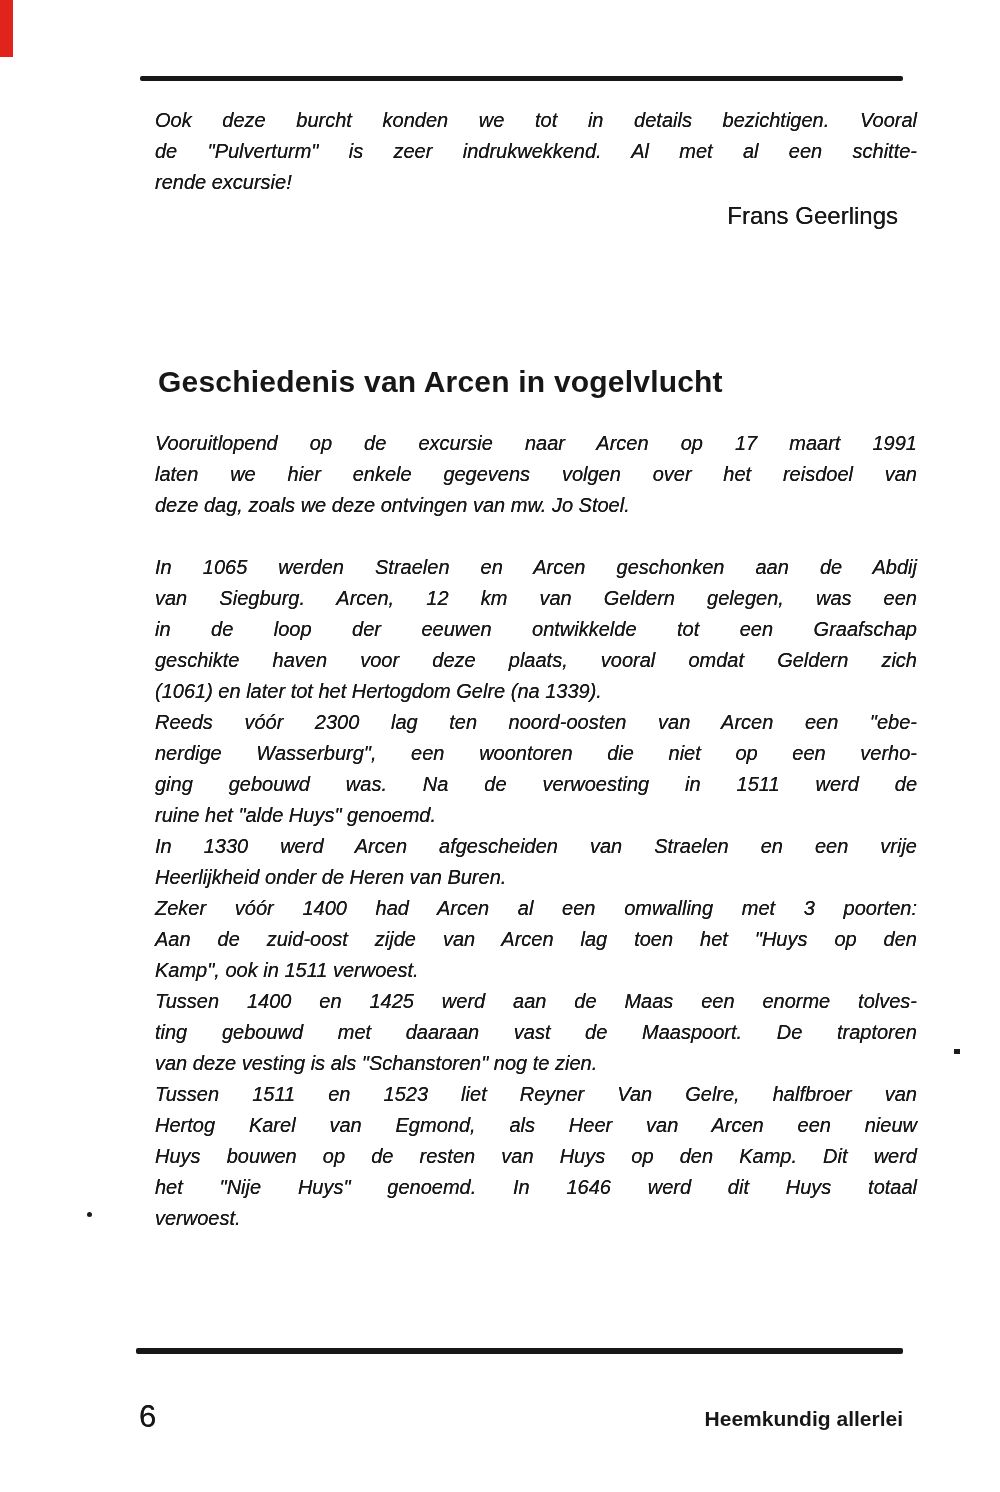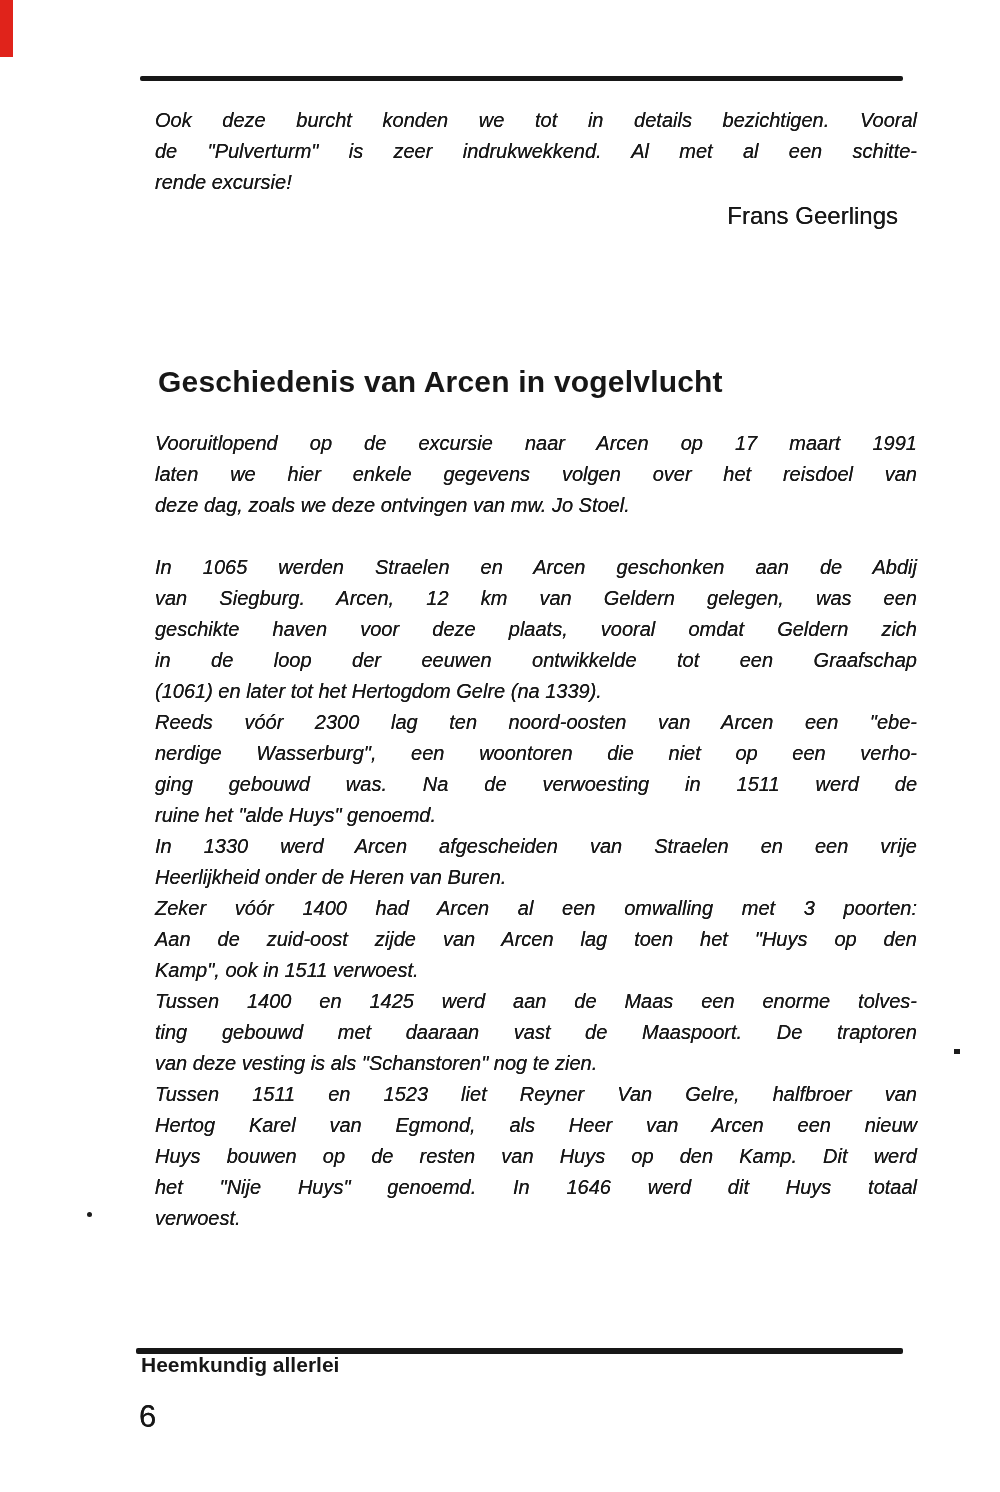--- a/index.html
+++ b/index.html
@@ -35,22 +35,22 @@
     letter-spacing:0.2px;
   }
   .lead-block{top:428px;}
   .body-block{top:552px;}
   .pagenum{
     position:absolute;left:139px;top:1399px;
     font-size:31px;line-height:36px;
     text-shadow:0 0 0.6px currentColor;
   }
   .footer-title{
-    position:absolute;left:141px;width:762px;top:1353px;
-    font-size:21px;line-height:24px;font-weight:bold;text-align:left;
+    position:absolute;left:141px;width:762px;top:1407px;
+    font-size:21px;line-height:24px;font-weight:bold;text-align:right;
   }
   .red-bar{position:absolute;left:0;top:0;width:13px;height:57px;background:var(--red-scan-mark,#e0231b);}
   .speck{position:absolute;background:#1c1c1c;}
   .speck-right{left:954px;top:1049px;width:6px;height:5px;}
   .speck-left{left:87px;top:1212px;width:5px;height:5px;border-radius:50%;}
 </style>
 </head>
 <body>
 
 <div class="page">
@@ -70,22 +70,22 @@
 
   <div class="textblock lead-block">
       <div class="line">Vooruitlopend op de excursie naar Arcen op 17 maart 1991</div>
       <div class="line">laten we hier enkele gegevens volgen over het reisdoel van</div>
       <div class="line last">deze dag, zoals we deze ontvingen van mw. Jo Stoel.</div>
     </div>
 
   <div class="textblock body-block">
       <div class="line">In 1065 werden Straelen en Arcen geschonken aan de Abdij</div>
       <div class="line">van Siegburg. Arcen, 12 km van Geldern gelegen, was een</div>
+      <div class="line">in de loop der eeuwen ontwikkelde tot een Graafschap</div>
       <div class="line">geschikte haven voor deze plaats, vooral omdat Geldern zich</div>
-      <div class="line">in de loop der eeuwen ontwikkelde tot een Graafschap</div>
       <div class="line last">(1061) en later tot het Hertogdom Gelre (na 1339).</div>
       <div class="line">Reeds vóór 2300 lag ten noord-oosten van Arcen een "ebe-</div>
       <div class="line">nerdige Wasserburg", een woontoren die niet op een verho-</div>
       <div class="line">ging gebouwd was. Na de verwoesting in 1511 werd de</div>
       <div class="line last">ruine het "alde Huys" genoemd.</div>
       <div class="line">In 1330 werd Arcen afgescheiden van Straelen en een vrije</div>
       <div class="line last">Heerlijkheid onder de Heren van Buren.</div>
       <div class="line">Zeker vóór 1400 had Arcen al een omwalling met 3 poorten:</div>
       <div class="line">Aan de zuid-oost zijde van Arcen lag toen het "Huys op den</div>
       <div class="line last">Kamp", ook in 1511 verwoest.</div>

